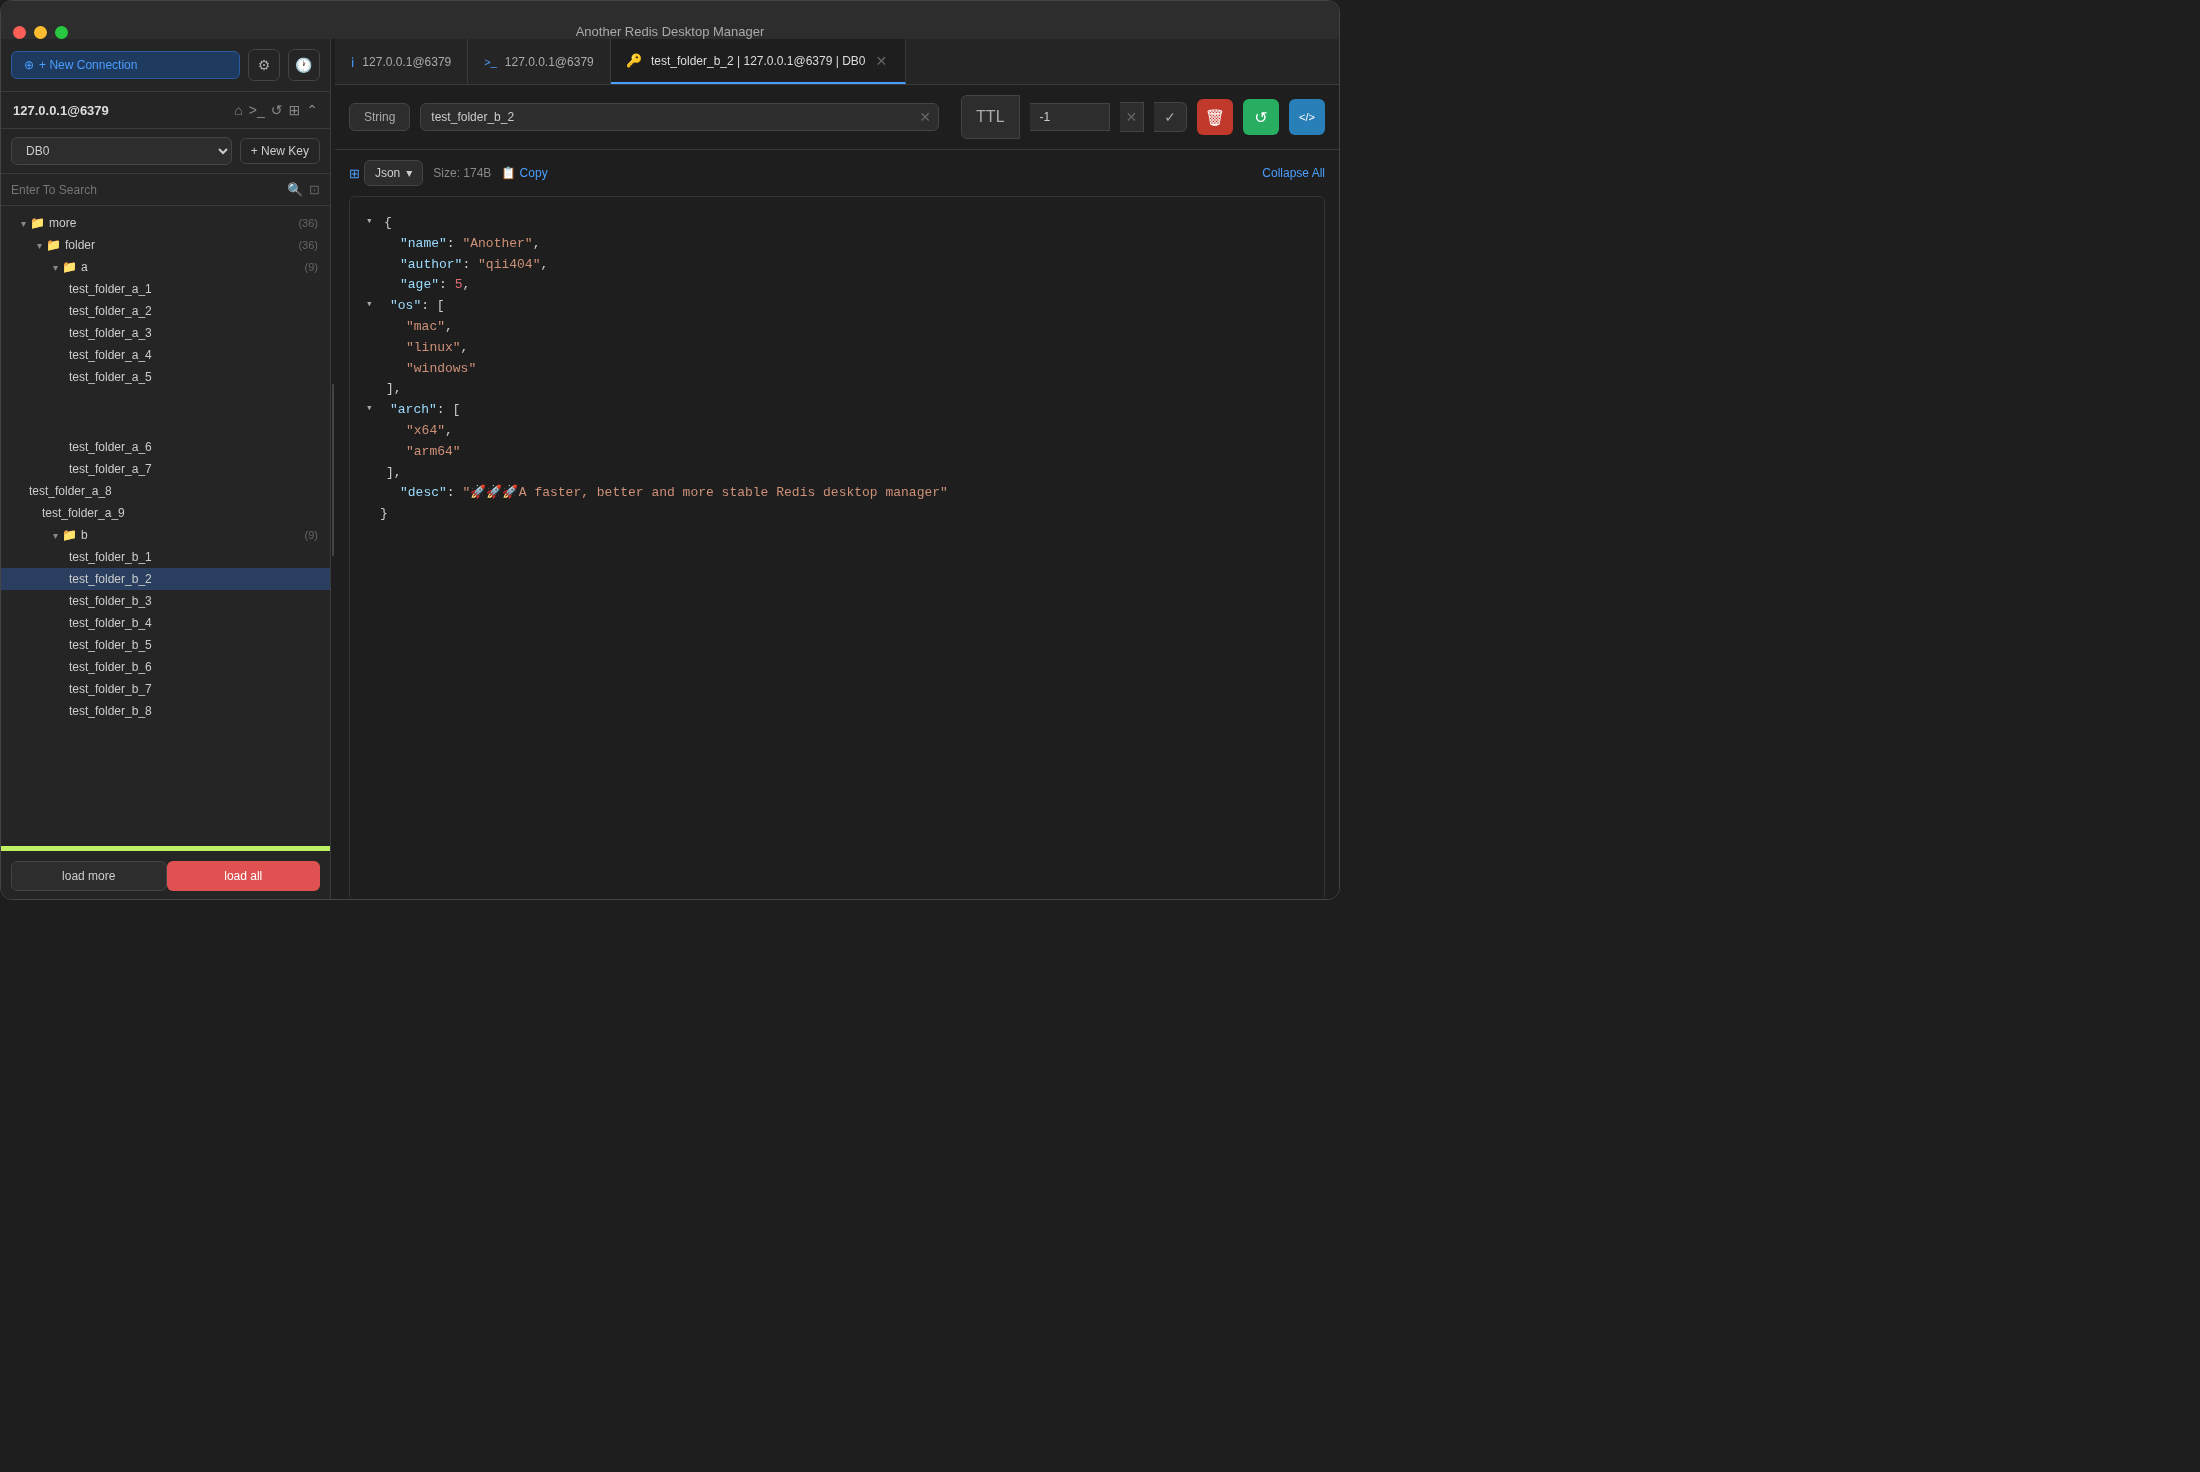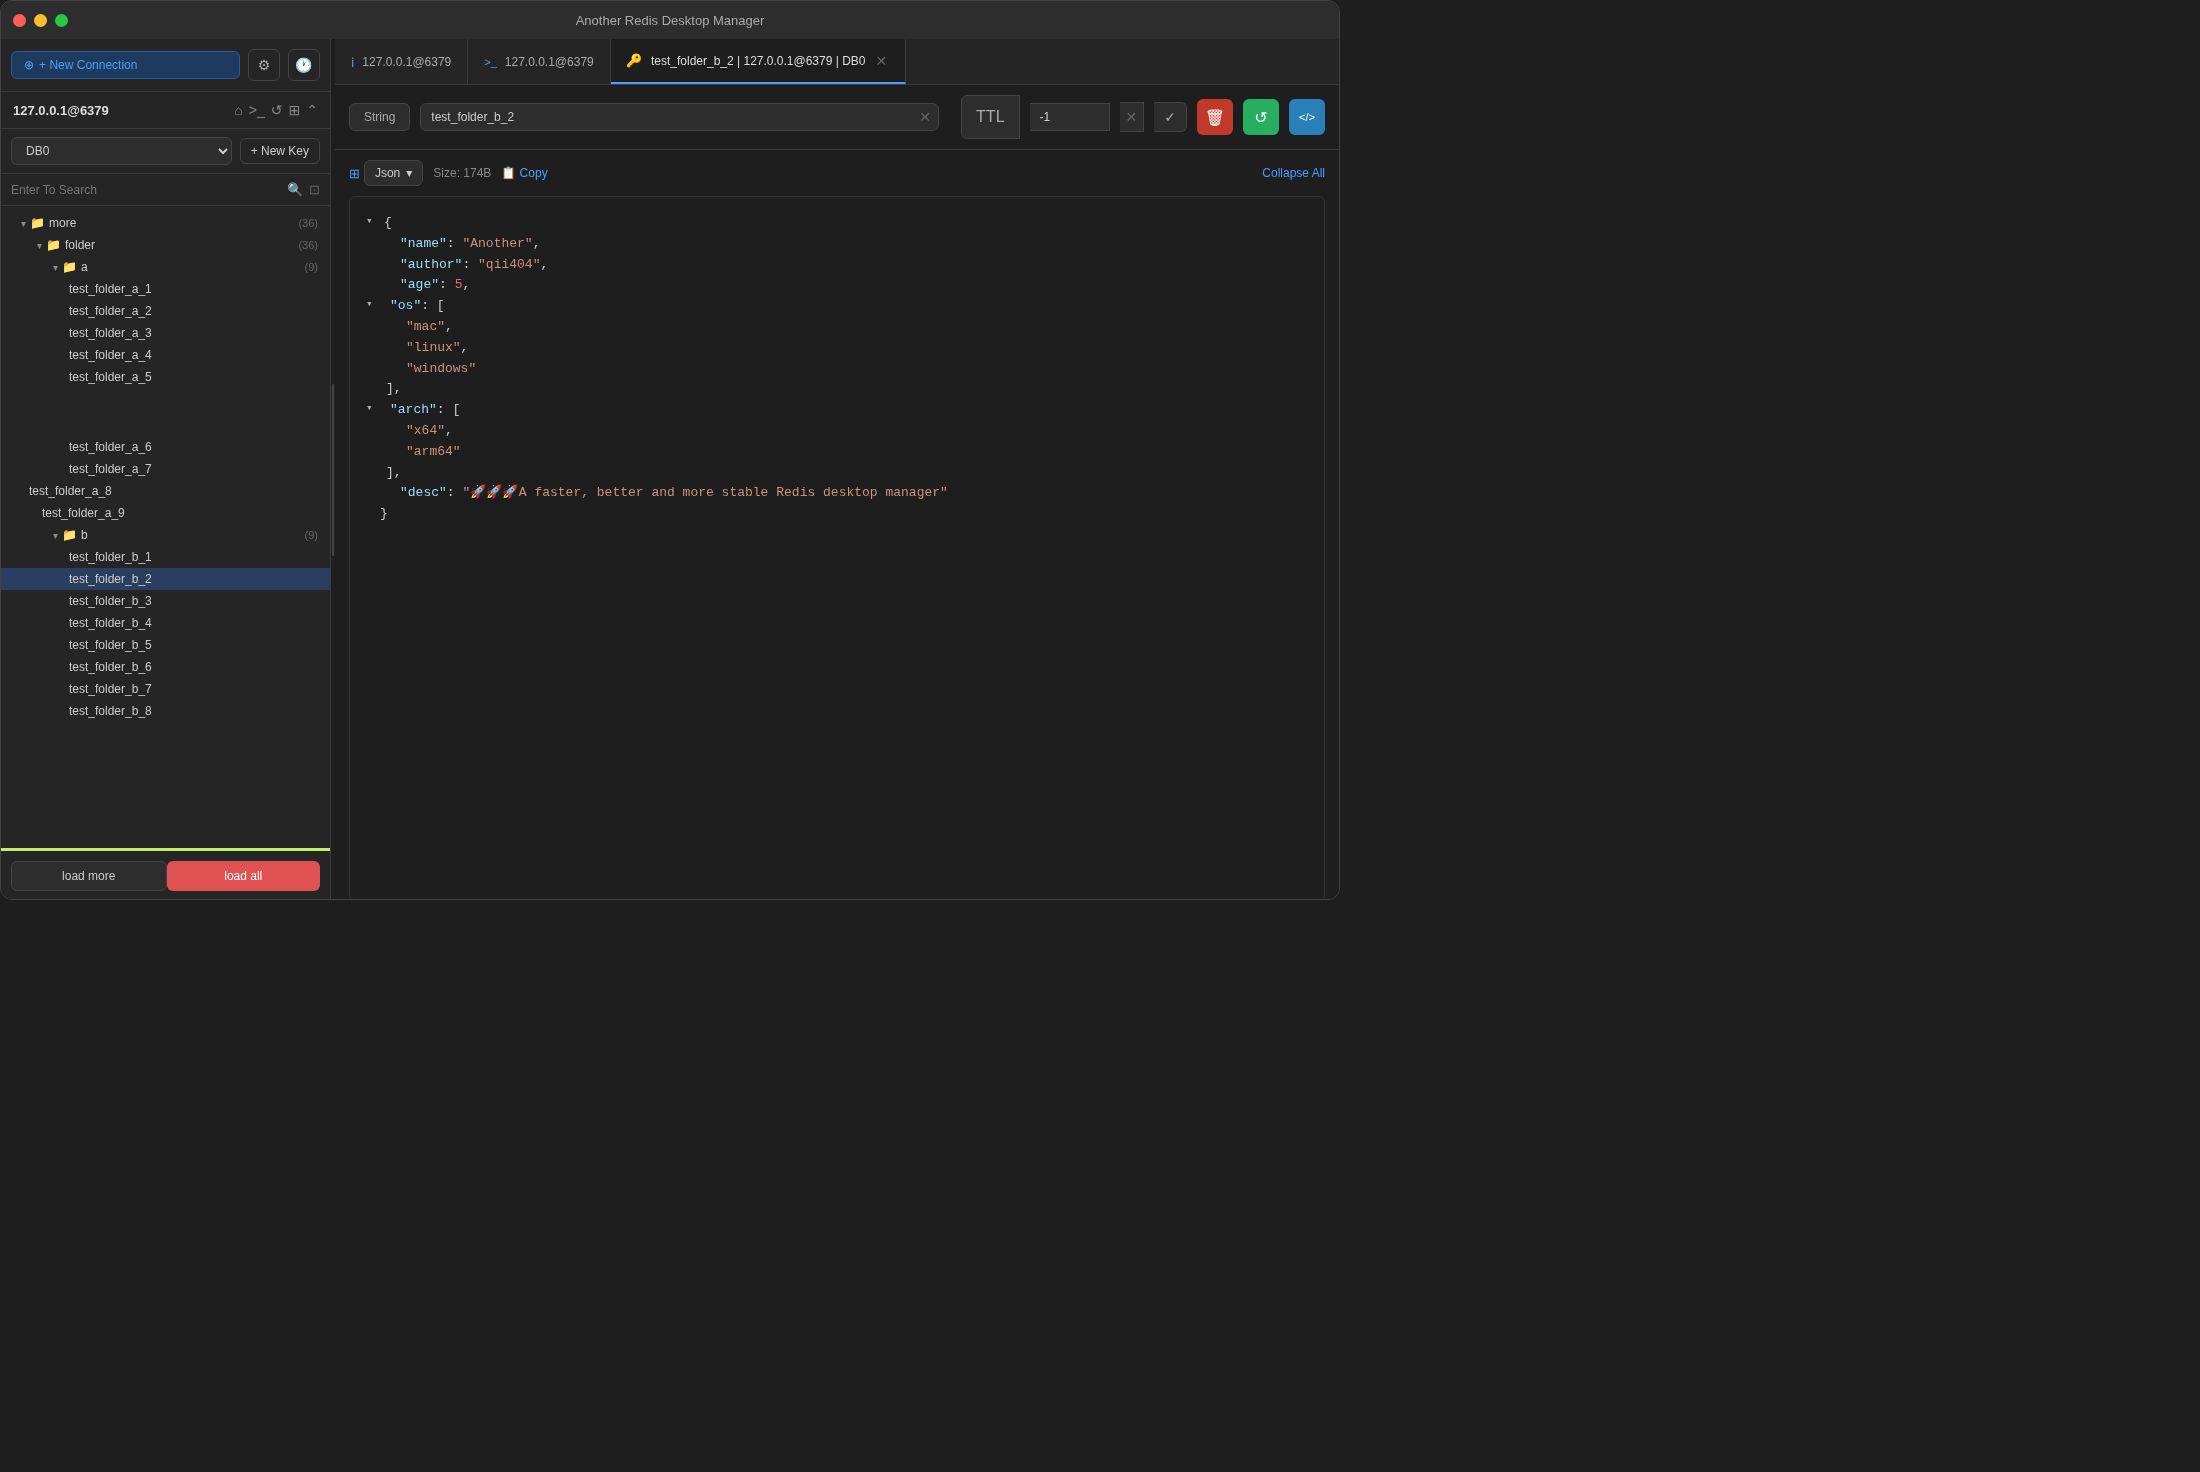--- a/index.html
+++ b/index.html
@@ -12,21 +12,21 @@
       overflow: hidden;
       border-radius: 12px;
       border: 1px solid #444;
     }
 
     
     .titlebar {
       background: #2d2d2d;
       height: 38px;
       display: flex;
-      align-items: center;
+      align-items: flex-end;
       justify-content: center;
       position: relative;
       border-radius: 12px 12px 0 0;
     }
     .titlebar-title {
       color: #aaa;
       font-size: 13px;
     }
     .traffic-lights {
       position: absolute;
@@ -190,21 +190,21 @@
     .tree-arrow { color: #888; margin-right: 4px; font-size: 10px; }
     .folder-icon { color: #888; margin-right: 4px; font-size: 12px; }
     .tree-indent-1 { padding-left: 20px; }
     .tree-indent-2 { padding-left: 36px; }
     .tree-indent-3 { padding-left: 52px; }
 
     .sidebar-footer {
       padding: 10px;
       display: flex;
       gap: 0;
-      border-top: 3px solid #bef264;
+      border-top: 5px solid #bef264;
     }
     .btn-load-more {
       flex: 1;
       background: #2d2d2d;
       border: 1px solid #444;
       color: #ccc;
       border-radius: 6px;
       padding: 7px;
       font-size: 12px;
       cursor: pointer;

